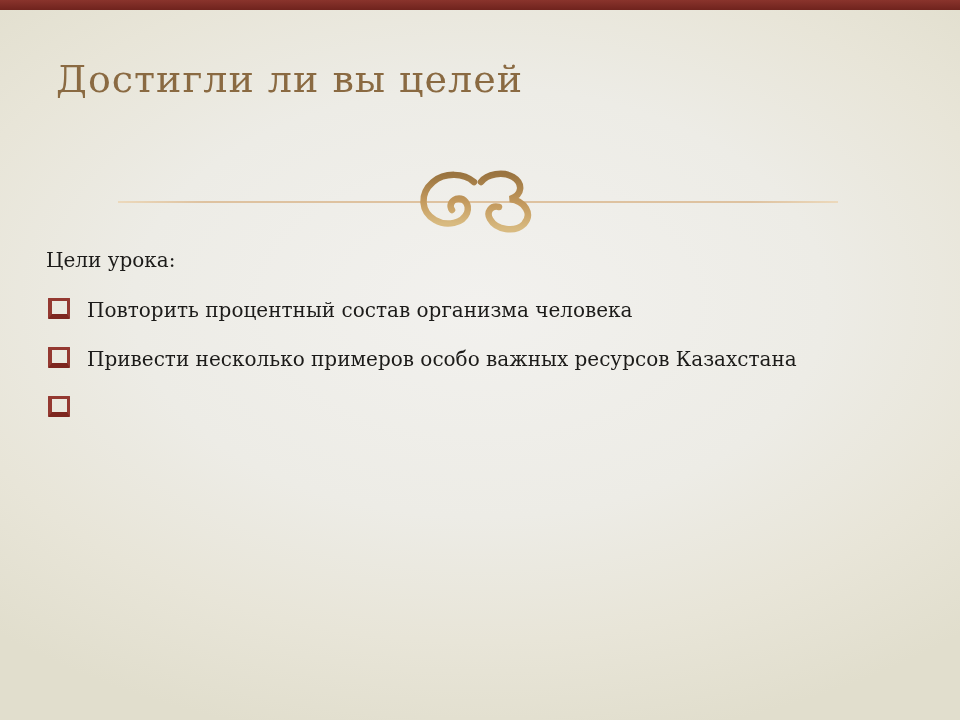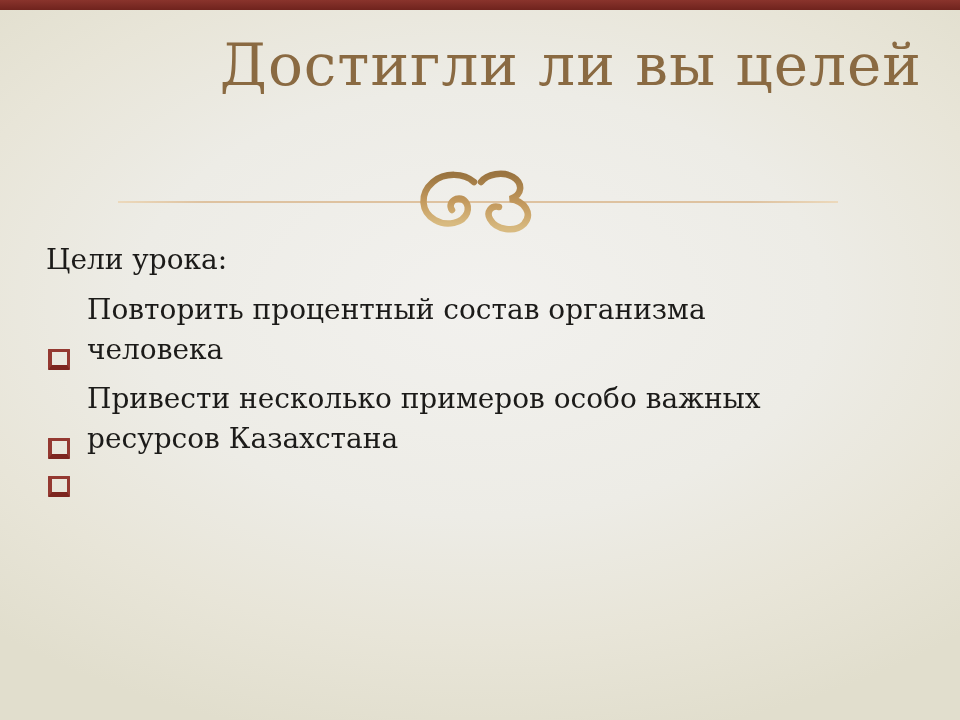--- a/index.html
+++ b/index.html
@@ -14,44 +14,44 @@
       radial-gradient(ellipse 75% 62% at 50% 42%,
         #f2f1ee 0%, #edece6 48%, #e8e5d8 76%, #e1decd 100%);
     overflow:hidden;
   }
   .top-bar{
     position:absolute;top:0;left:0;width:960px;height:10px;
     background:linear-gradient(#8a342c,#6f231d);
   }
   .title{
     position:absolute;top:22px;left:40px;width:880px;
-    text-align:right;
+    text-align:left;
     color:#8a6a42;
-    font-size:58px;line-height:82px;
+    font-size:38px;line-height:82px;
     font-weight:normal;
     letter-spacing:1px;
-    margin:2px;
+    margin:16px;
   }
   .divider-line{
     position:absolute;top:201px;left:118px;width:720px;height:2px;
     background:linear-gradient(90deg,#ecd9bc, #dec2a0 12%, #dec2a0 88%, #ecd9bc);
   }
   .ornament{
     position:absolute;top:170px;left:410px;width:140px;height:64px;
   }
   .body-block{
     position:absolute;top:240px;left:46px;width:880px;
     color:#1c1b19;
-    font-size:28px;line-height:40px;
+    font-size:20px;line-height:40px;
   }
   .intro{
     margin:0 0 10px 0;
   }
   .goal-item{
-    display:flex;align-items:flex-end;
+    display:flex;align-items:flex-start;
     margin:0 0 9px 0;
   }
   .checkbox-bullet{
     flex:0 0 auto;
     width:15px;height:13px;
     margin:8px 17px 0 2px;
     border:3px solid #943931;
     border-left-width:4px;
     border-bottom:5px solid #7d261f;
     border-radius:1px;

